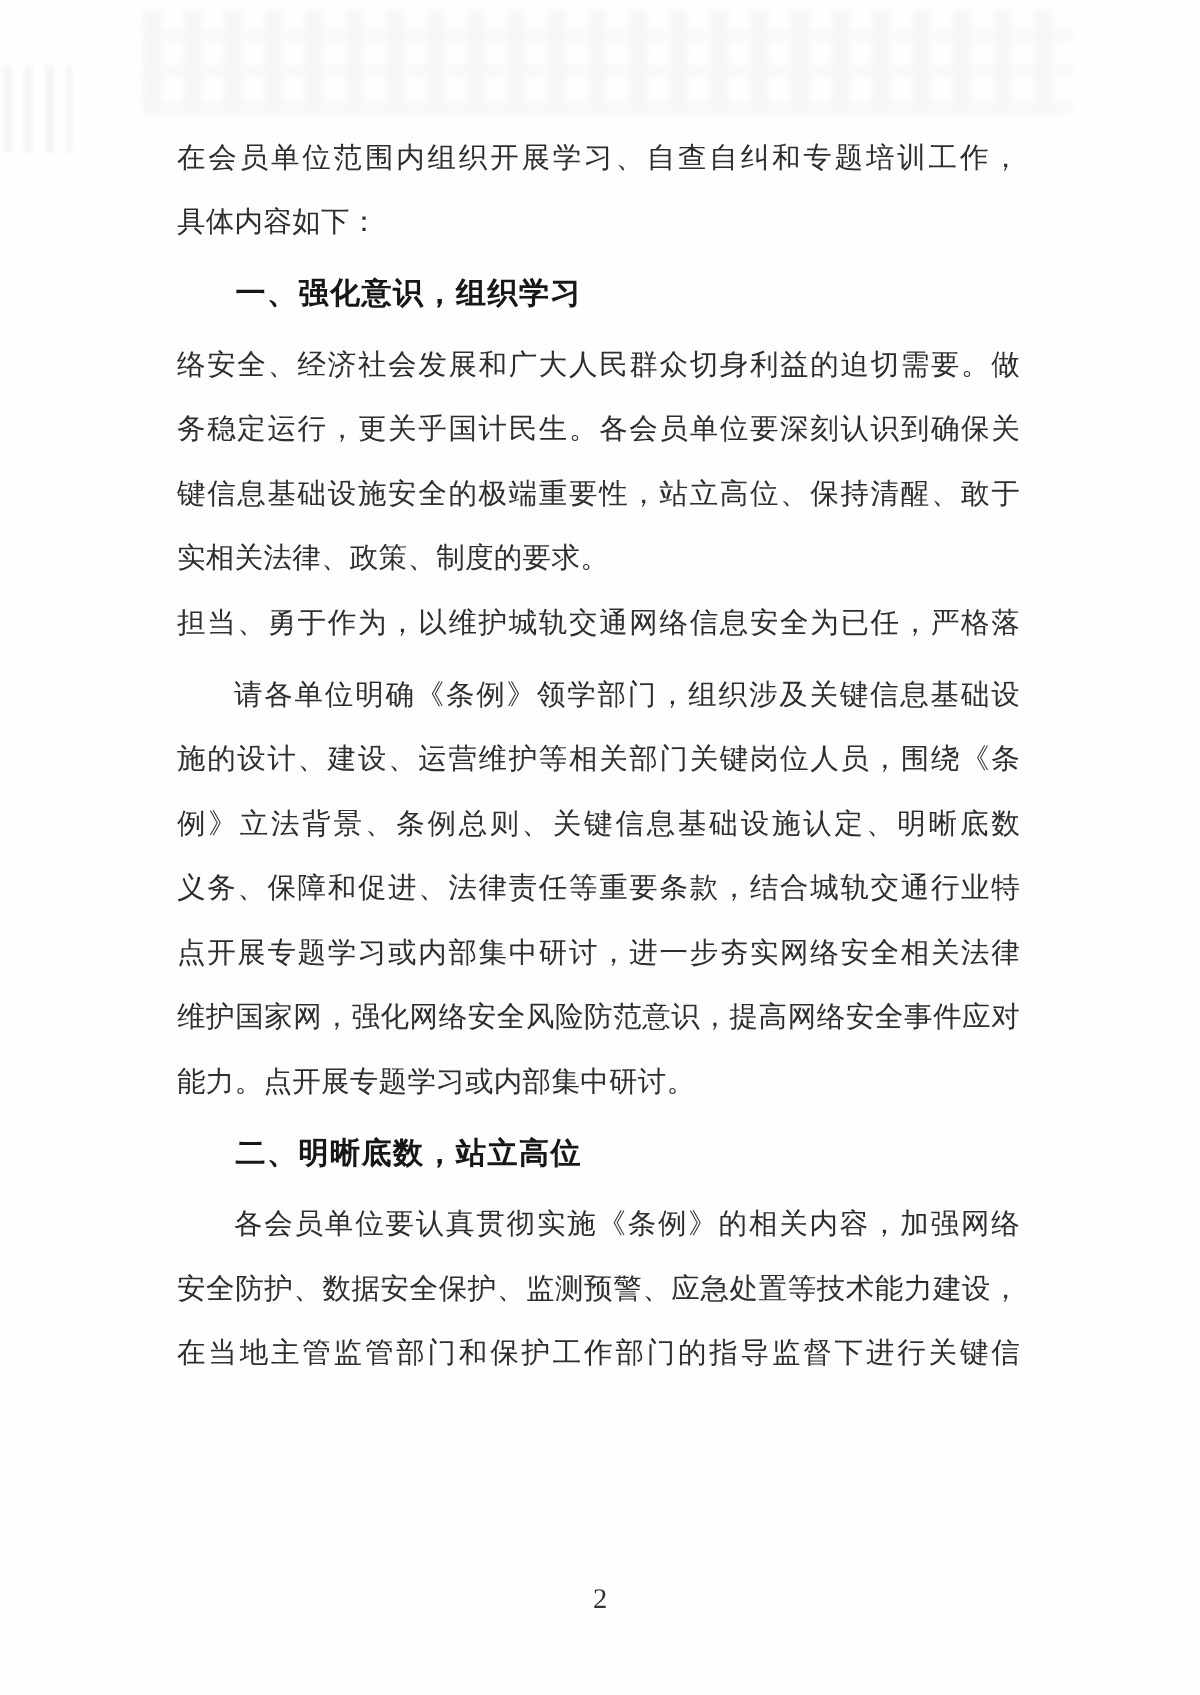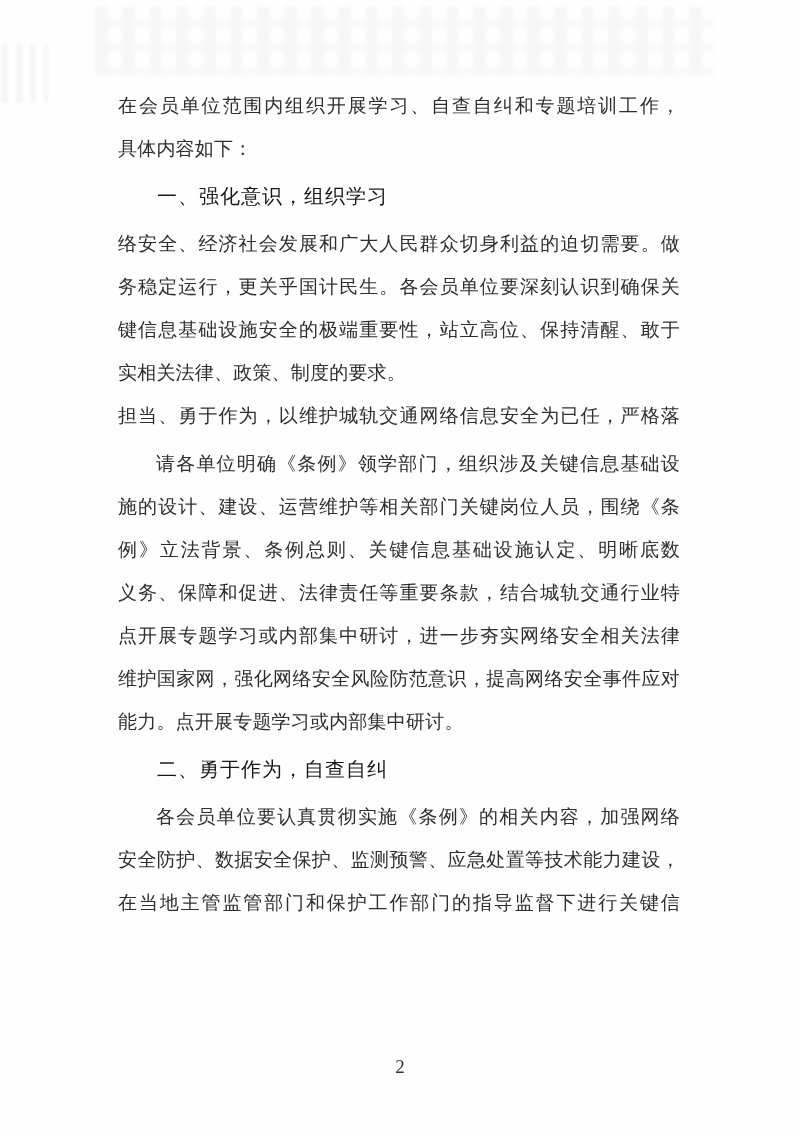--- a/index.html
+++ b/index.html
@@ -57,21 +57,21 @@
     white-space: normal;
     text-align: justify;
     text-align-last: justify;
     text-justify: inter-character;
   }
   .line.indent { text-indent: 38px; }
   .heading {
     height: 43px;
     line-height: 43px;
     font-size: 20px;
-    font-weight: normal;
+    font-weight: bold;
     color: #171717;
     text-indent: 39px;
     letter-spacing: 1px;
     margin: 5px 0 4px 0;
   }
   .page-number {
     position: absolute;
     left: 0; top: 1056px;
     width: 100%;
     text-align: center;
@@ -101,21 +101,21 @@
       </div>
       <div class="para">
         <div class="line just indent">请各单位明确《条例》领学部门，组织涉及关键信息基础设</div>
         <div class="line just">施的设计、建设、运营维护等相关部门关键岗位人员，围绕《条</div>
         <div class="line just">例》立法背景、条例总则、关键信息基础设施认定、明晰底数</div>
         <div class="line just">义务、保障和促进、法律责任等重要条款，结合城轨交通行业特</div>
         <div class="line just">点开展专题学习或内部集中研讨，进一步夯实网络安全相关法律</div>
         <div class="line just">维护国家网，强化网络安全风险防范意识，提高网络安全事件应对</div>
         <div class="line">能力。点开展专题学习或内部集中研讨。</div>
       </div>
-      <div class="heading">二、勇于作为，自查自纠</div>
+      <div class="heading">二、明晰底数，站立高位</div>
       <div class="para">
         <div class="line just indent">各会员单位要认真贯彻实施《条例》的相关内容，加强网络</div>
         <div class="line just">安全防护、数据安全保护、监测预警、应急处置等技术能力建设，</div>
         <div class="line just">在当地主管监管部门和保护工作部门的指导监督下进行关键信</div>
       </div>
     </div>
 
   <div class="page-number">2</div>
 </div>
 

